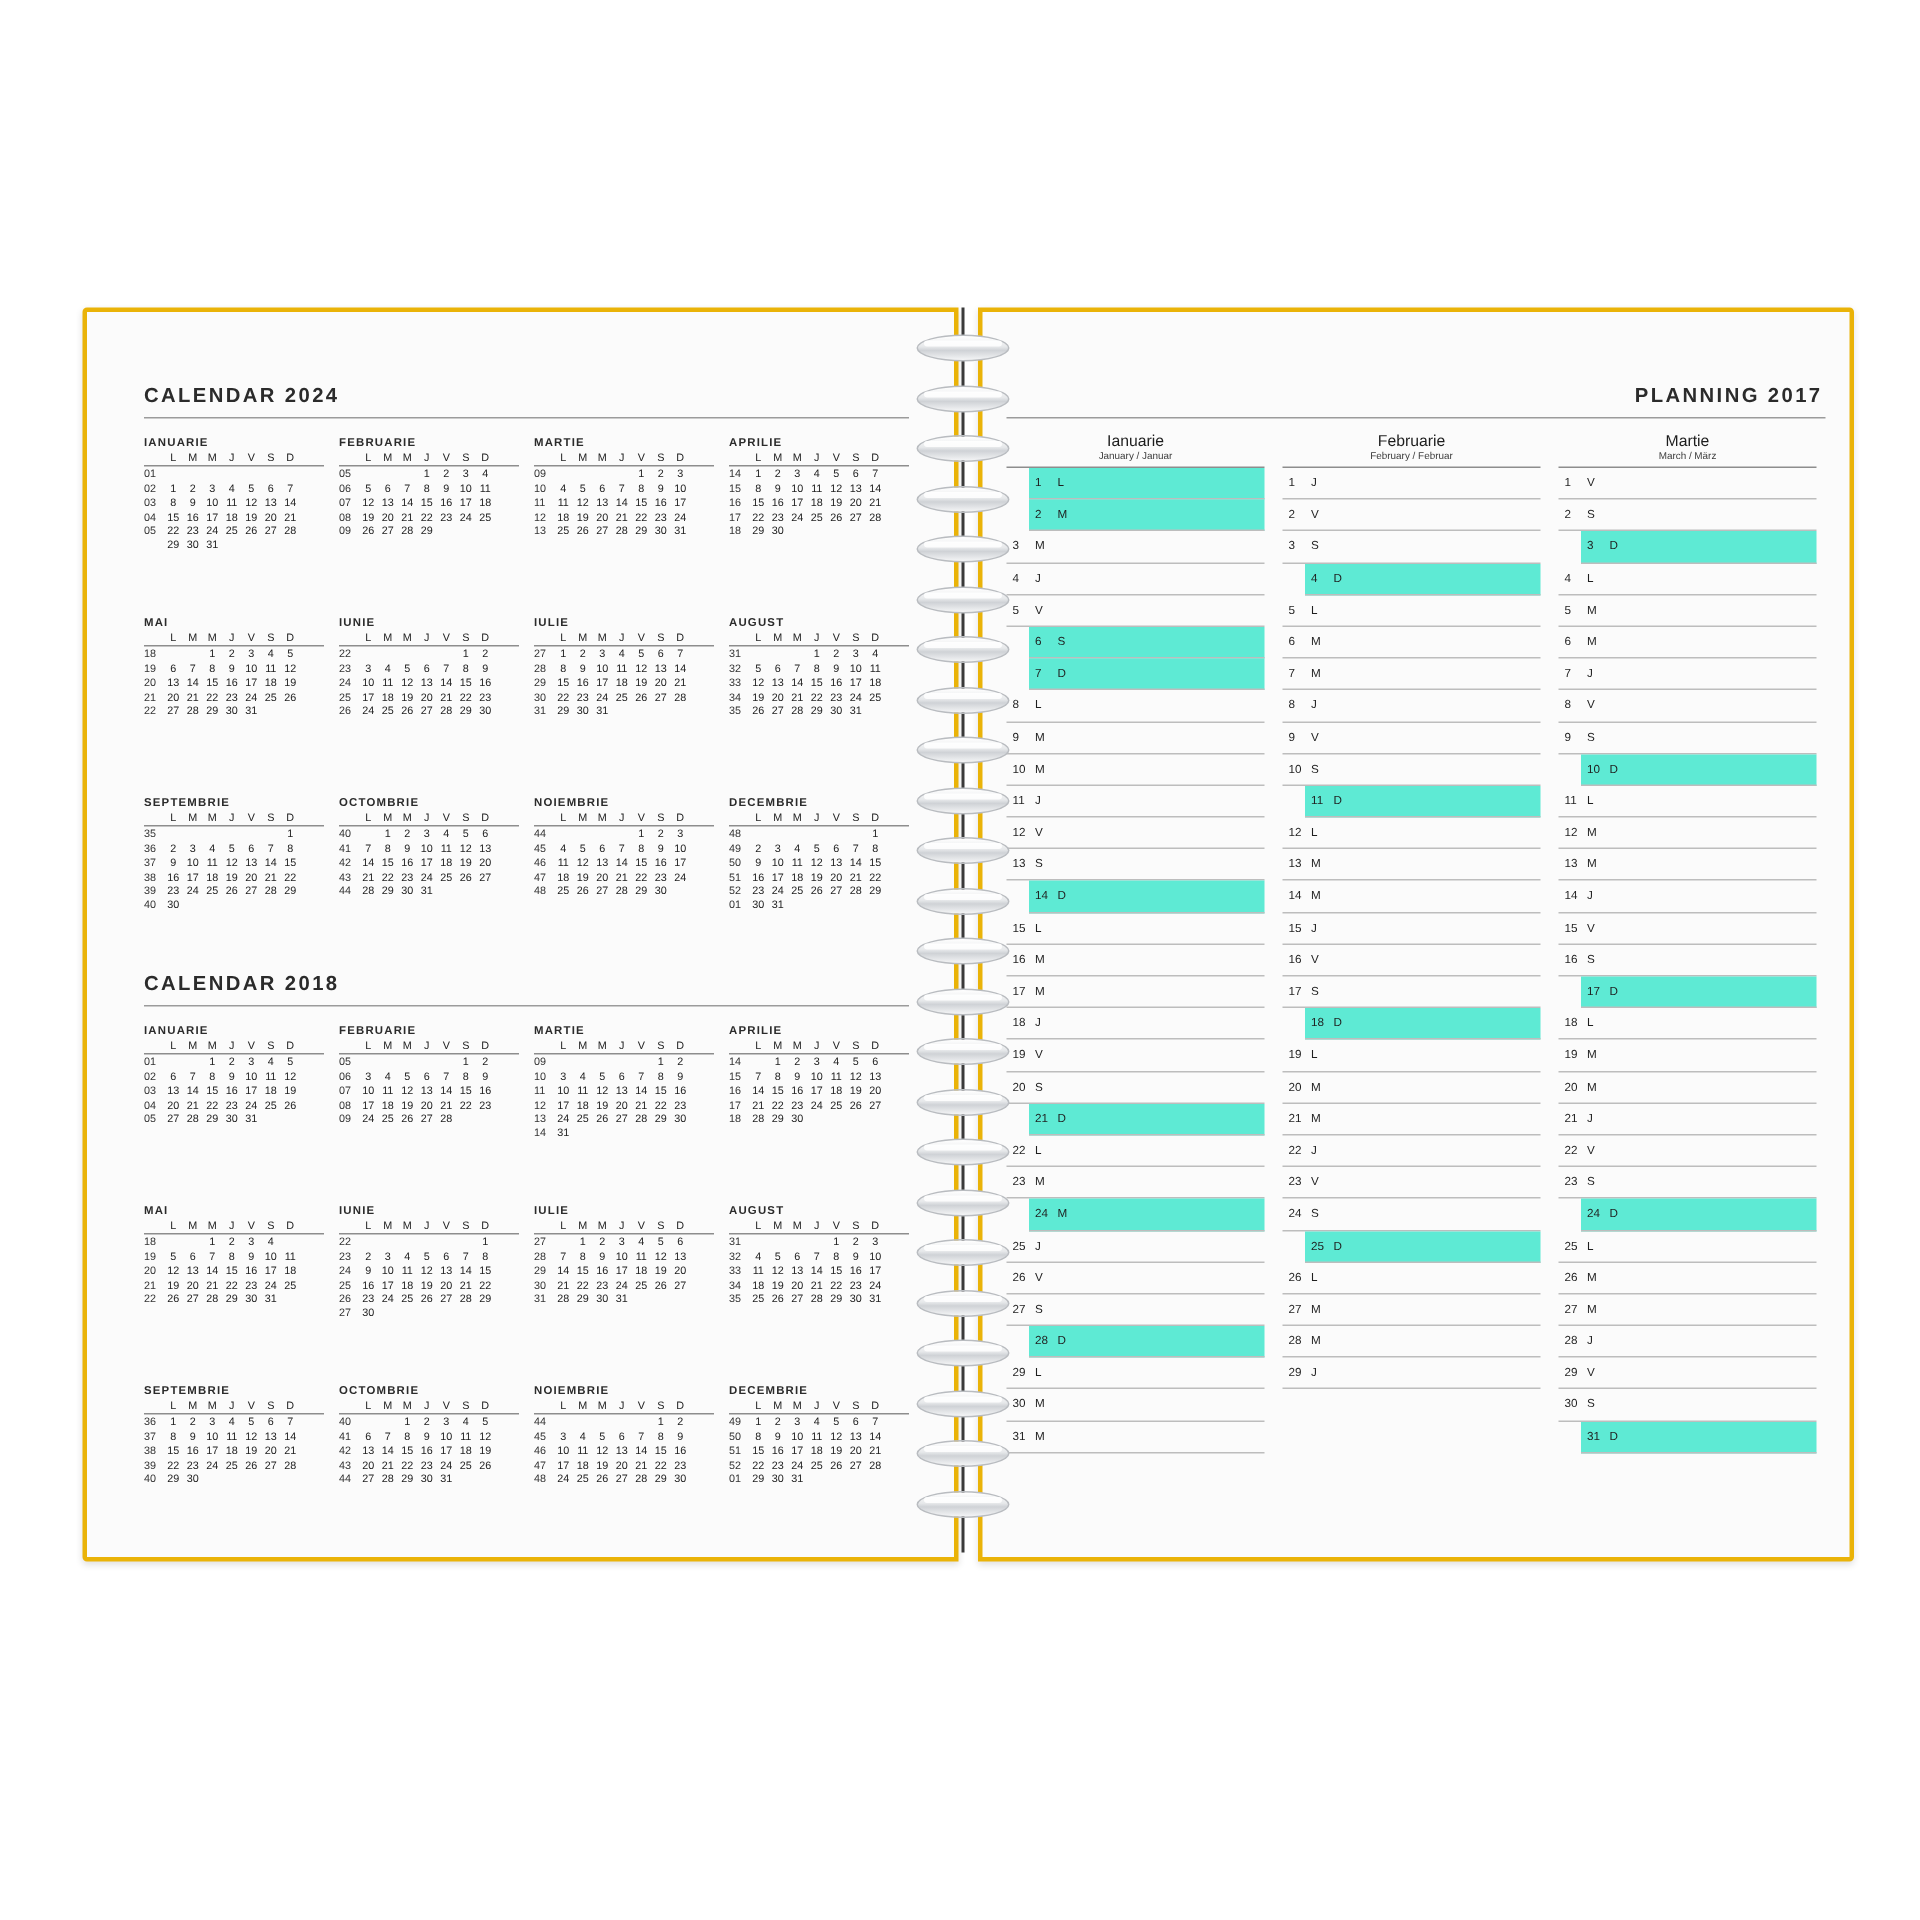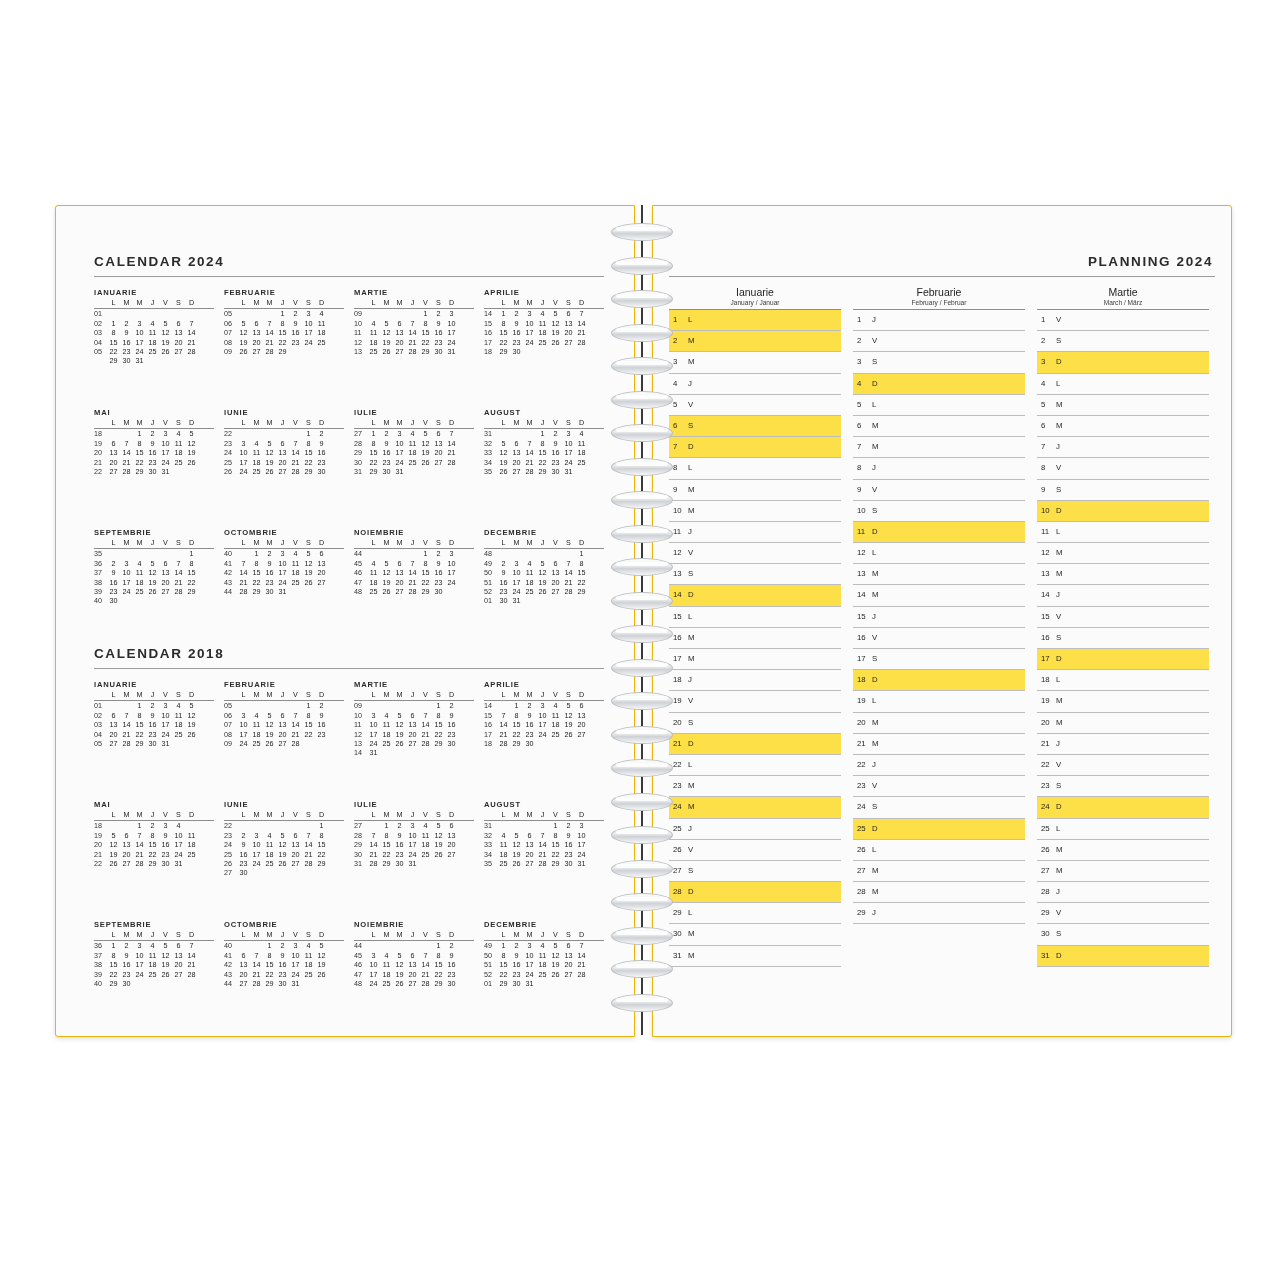--- a/index.html
+++ b/index.html
@@ -1,21 +1,21 @@
 <!DOCTYPE html>
 <html><head>
 <meta charset="utf-8">
 <style>
   html,body{margin:0;padding:0;background:#ffffff;}
   body{width:1280px;height:1280px;font-family:"Liberation Sans",sans-serif;color:#1a1a1a;overflow:hidden;}
 
   .page-wrap{position:absolute;left:55px;top:205px;width:1175px;height:830px;}
 
   
-  .sheet{position:absolute;top:0;background:#fbfbfb;border:1px solid #eab308;box-shadow:0 2px 5px rgba(0,0,0,0.12);}
+  .sheet{position:absolute;top:0;background:#fbfbfb;border:3px solid #eab308;box-shadow:0 2px 5px rgba(0,0,0,0.12);}
   .sheet.left{left:0;width:578px;height:830px;border-radius:3px 0 0 3px;}
   .sheet.right{left:597px;width:578px;height:830px;border-radius:0 3px 3px 0;}
 
   
   .spiral{position:absolute;left:556px;top:0;width:62px;height:830px;}
   .spiral .spine{position:absolute;left:30px;top:0;width:2px;height:830px;background:#3a3a3a;}
   .ring{position:absolute;left:0;width:60px;height:16px;border:1.6px solid #b9bcc0;border-radius:50%;
         background:linear-gradient(180deg,#ffffff 0%,#e6e8ea 45%,#cfd2d6 60%,#f4f5f6 100%);}
   .ring:after{content:"";position:absolute;left:4px;top:3px;width:52px;height:4px;border-radius:4px;background:rgba(255,255,255,0.85);}
 
@@ -34,21 +34,21 @@
   
   .rp{position:absolute;left:597px;top:0;width:578px;height:830px;}
   .plan-title{position:absolute;right:18px;top:48px;font-size:13.5px;letter-spacing:1.6px;font-weight:bold;color:#2b2b2b;}
   .plan-rule{position:absolute;left:16px;top:70px;width:546px;height:1px;background:#9b9b9b;}
 
   .col{position:absolute;top:80px;width:172px;}
   .col .cname{text-align:center;font-size:10.5px;color:#1d1d1d;}
   .col .csub{text-align:center;font-size:6.6px;color:#3b3b3b;margin-top:1px;padding-bottom:3px;border-bottom:.8px solid #8d8d8d;}
   .daylist{margin-top:0;}
   .day{height:20.2px;line-height:20.2px;border-bottom:.8px solid #bdbdbd;font-size:7.8px;color:#1f1f1f;padding-left:4px;white-space:nowrap;}
-  .day.we{background:#fde047;}
+  .day.we{background:#5eead4;margin-left:15px;}
   .day .dn{display:inline-block;width:15px;}
   .day .dl{display:inline-block;}
 </style>
 </head>
 <body>
 
 <div class="page-wrap">
 
   <div class="sheet left">
     <div class="lp">
@@ -1862,21 +1862,21 @@
                 </tr>
               </tbody>
             </table>
           </div>
         </div>
     </div>
   </div>
 
   <div class="sheet right">
     <div class="rp" style="left:0;">
-      <div class="plan-title">PLANNING 2024</div>
+      <div class="plan-title">PLANNING 2017</div>
       <div class="plan-rule"></div>
       <div id="plancols">
           <div class="col" style="left: 16px;">
             <div class="cname">Ianuarie</div>
             <div class="csub">January / Januar</div>
             <div class="daylist">
               <div class="day we"><span class="dn">1</span><span class="dl">L</span></div>
               <div class="day we"><span class="dn">2</span><span class="dl">M</span></div>
               <div class="day"><span class="dn">3</span><span class="dl">M</span></div>
               <div class="day"><span class="dn">4</span><span class="dl">J</span></div>

